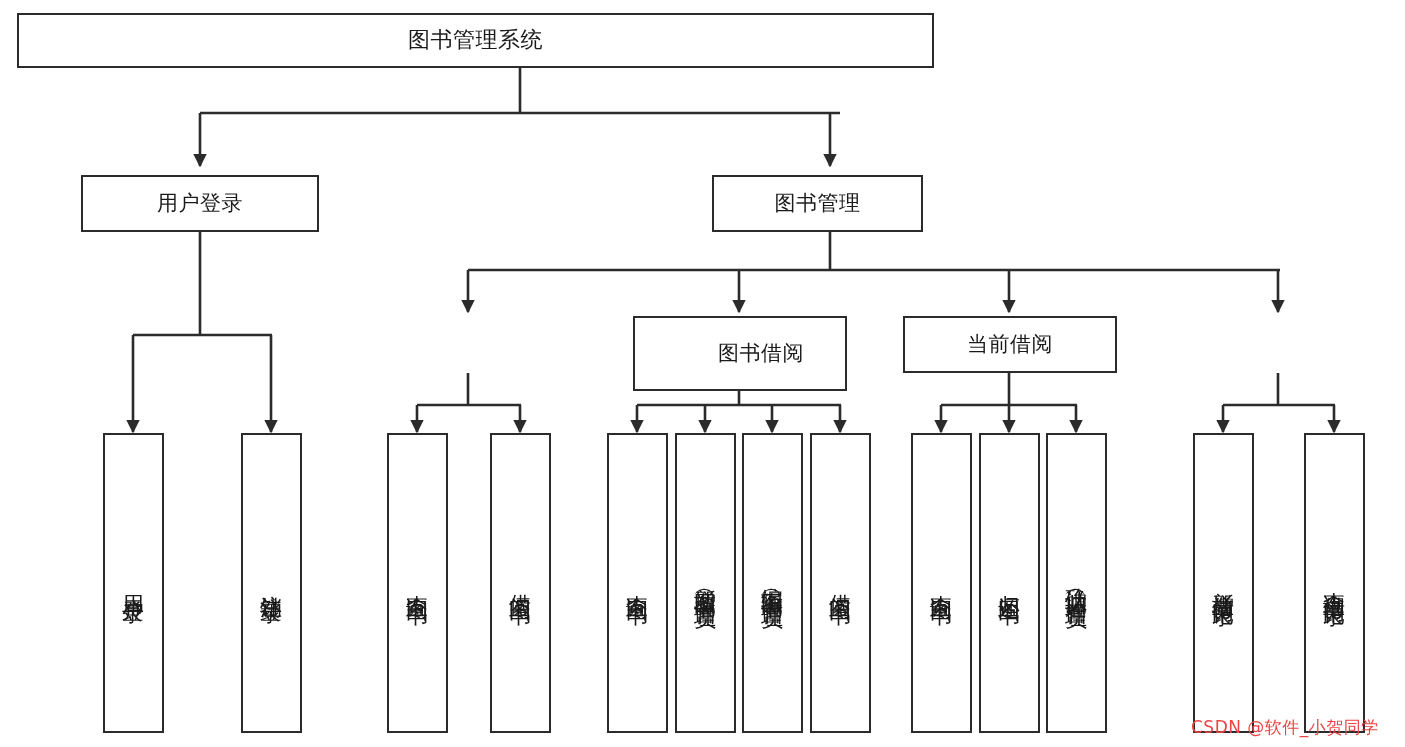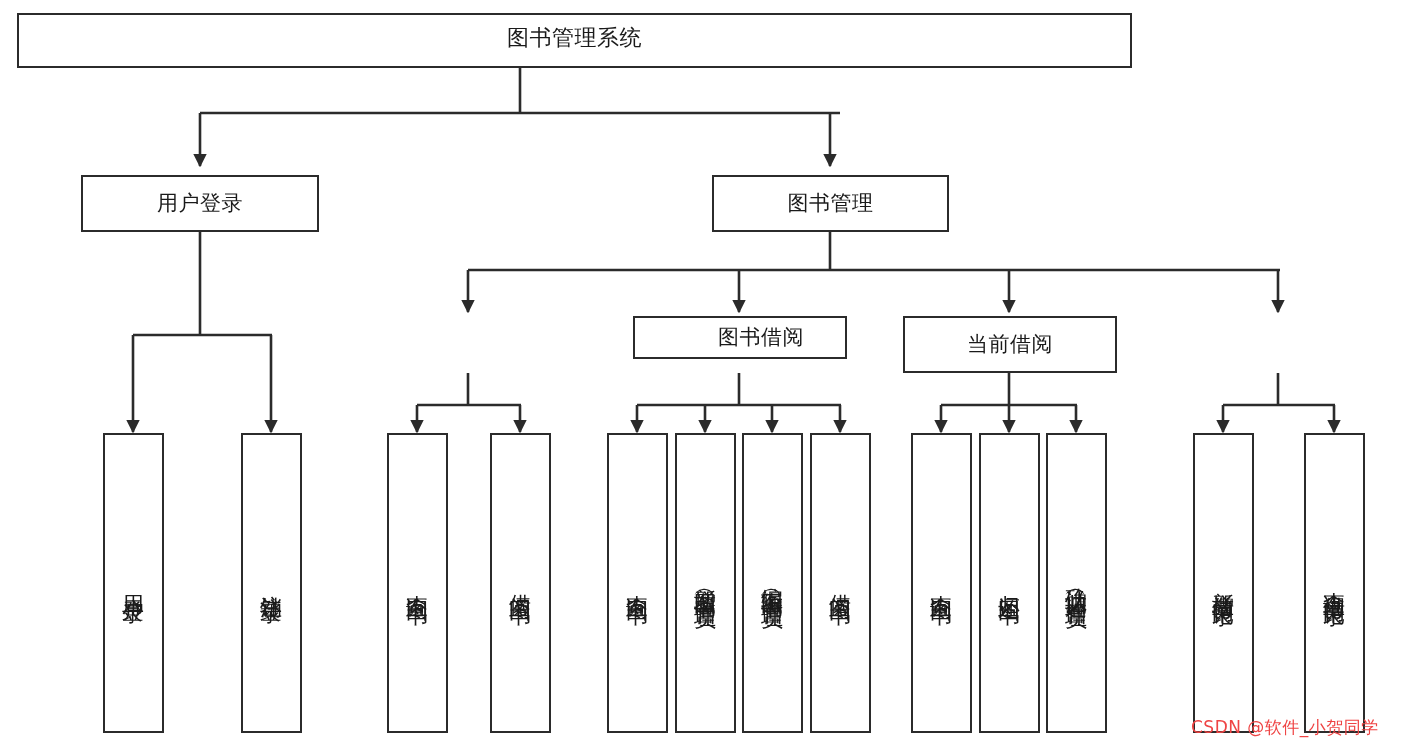--- a/index.html
+++ b/index.html
@@ -117,32 +117,32 @@
       <path d="M 1009 405 L 1009 432" marker-end="url(#arrow)"></path>
       <path d="M 1076 405 L 1076 432" marker-end="url(#arrow)"></path>
 
       <path d="M 1278 373 L 1278 405"></path>
       <path d="M 1223 405 L 1335 405"></path>
       <path d="M 1223 405 L 1223 432" marker-end="url(#arrow)"></path>
       <path d="M 1334 405 L 1334 432" marker-end="url(#arrow)"></path>
     </g>
   </svg>
 
-  <div class="node horiz root" style="left:17px; top:13px; width:1115px; height:55px;font-family:Liberation Mono, monospace;">
+  <div class="node horiz root" style="left:17px; top:13px; width:917px; height:55px;">
     <span class="label">图书管理系统</span>
   </div>
 
   <div class="node horiz" style="left:81px; top:175px; width:238px; height:57px;">
     <span class="label">用户登录</span>
   </div>
-  <div class="node horiz" style="left:712px; top:175px; width:237px; height:57px;">
+  <div class="node horiz" style="left:712px; top:175px; width:211px; height:57px;">
     <span class="label">图书管理</span>
   </div>
 
-  <div class="node horiz" style="left:633px; top:316px; width:214px; height:43px;padding-left:42px;">
+  <div class="node horiz" style="left:633px; top:316px; width:214px; height:75px;padding-left:42px;">
     <span class="label">图书借阅</span>
   </div>
   <div class="node horiz" style="left:903px; top:316px; width:214px; height:57px;">
     <span class="label">当前借阅</span>
   </div>
 
   <div class="node vert" style="left:103px; top:433px; width:61px; height:300px;">
     <span class="label">用户登录</span>
   </div>
   <div class="node vert" style="left:241px; top:433px; width:61px; height:300px;">

